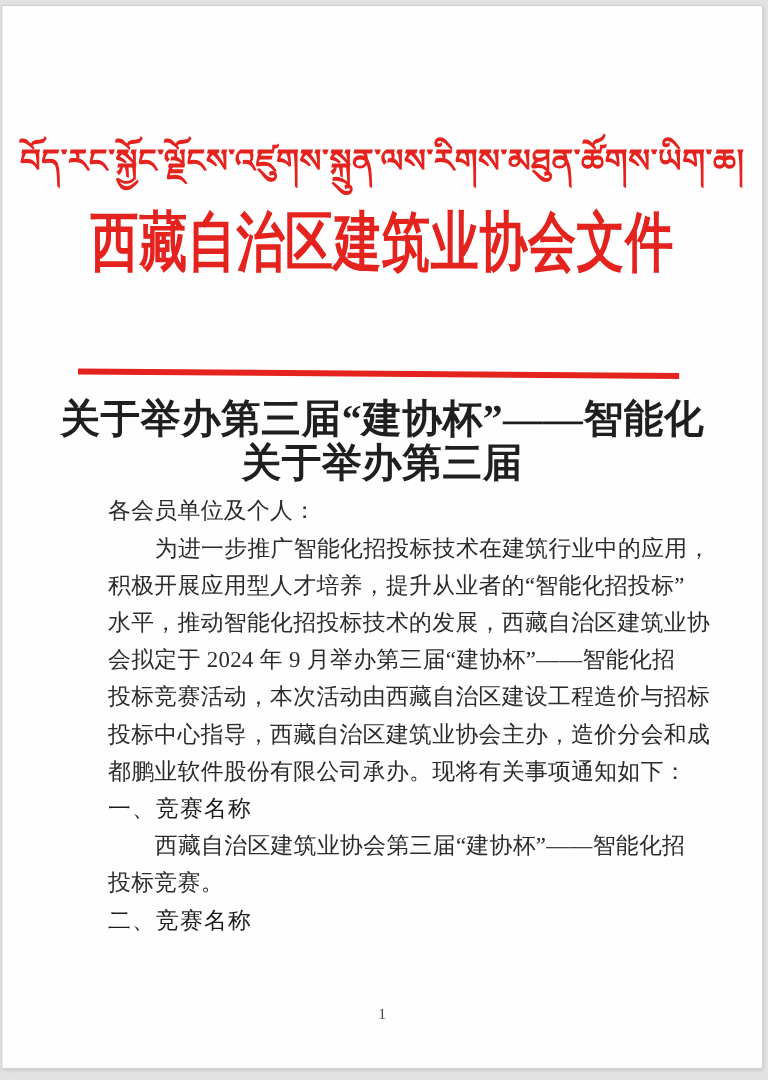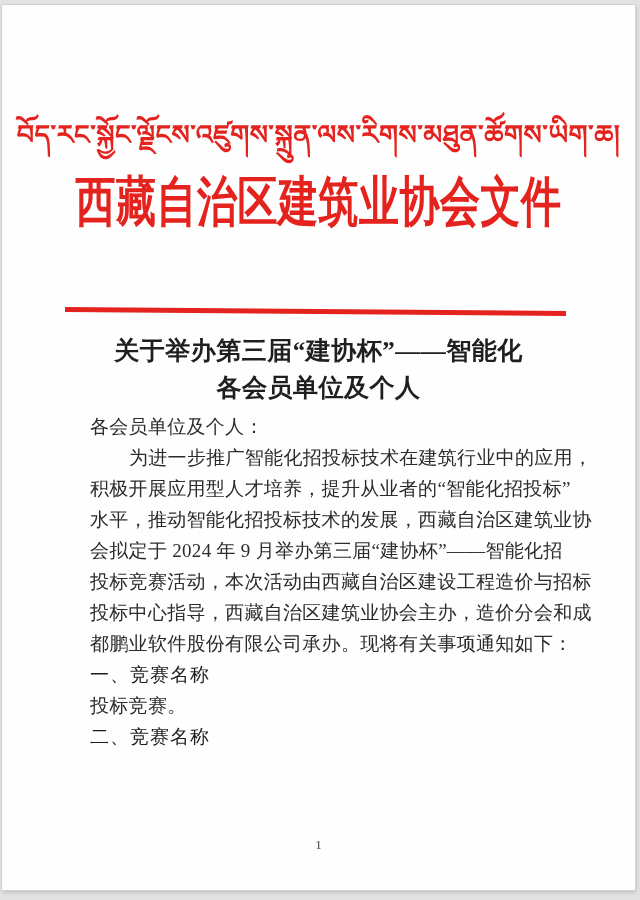--- a/index.html
+++ b/index.html
@@ -46,21 +46,21 @@
     position: absolute;
     left: 63px; top: 302px;
     width: 501px; height: 5px;
     transform: rotate(0.45deg);
     transform-origin: left center;
   }
   .doc-title {
     position: absolute;
     top: 327px; left: 0; width: 100%;
     text-align: center;
-    font-size: 25px;
+    font-size: 33px;
     font-weight: bold;
     color: #1f1f1f;
     line-height: 37px;
     letter-spacing: 0.5px;
   }
   .body-text {
     position: absolute;
     left: 88px; top: 406px;
     width: 470px;
     font-size: 19px;
@@ -93,32 +93,33 @@
 <div class="page">
 
   <div class="tibetan-title" style="color: rgb(229, 35, 30);">བོད་རང་སྐྱོང་ལྗོངས་འཛུགས་སྐྲུན་ལས་རིགས་མཐུན་ཚོགས་ཡིག་ཆ།</div>
 
   <div class="cn-big-title" style="color: rgb(229, 35, 30);">西藏自治区建筑业协会文件</div>
 
   <div class="red-rule" style="background: rgb(229, 35, 30);"></div>
 
   <div class="doc-title">
     <div>关于举办第三届“建协杯”——智能化</div>
-    <div>各会员单位及个人</div>
+    <div>关于举办第三届</div>
   </div>
 
   <div class="body-text">
     <div class="line">各会员单位及个人：</div>
     <div class="line indent">为进一步推广智能化招投标技术在建筑行业中的应用，</div>
     <div class="line">积极开展应用型人才培养，提升从业者的“智能化招投标”</div>
     <div class="line">水平，推动智能化招投标技术的发展，西藏自治区建筑业协</div>
     <div class="line">会拟定于 2024 年 9 月举办第三届“建协杯”——智能化招</div>
     <div class="line">投标竞赛活动，本次活动由西藏自治区建设工程造价与招标</div>
     <div class="line">投标中心指导，西藏自治区建筑业协会主办，造价分会和成</div>
     <div class="line">都鹏业软件股份有限公司承办。现将有关事项通知如下：</div>
     <div class="line heading">一、竞赛名称</div>
+    <div class="line indent">西藏自治区建筑业协会第三届“建协杯”——智能化招</div>
     <div class="line">投标竞赛。</div>
     <div class="line heading">二、竞赛名称</div>
   </div>
 
   <div class="page-number">1</div>
 
 </div>
 
 </body></html>

